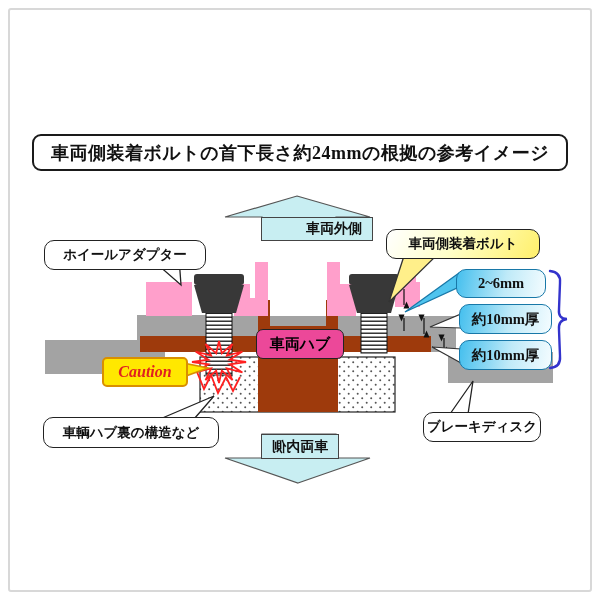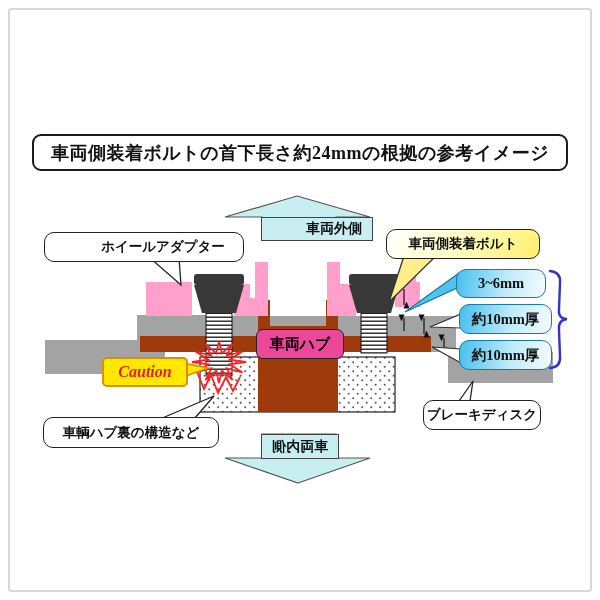--- a/index.html
+++ b/index.html
@@ -120,30 +120,30 @@
 
   <div class="title-box">車両側装着ボルトの首下長さ約24mmの根拠の参考イメージ</div>
 
   <div class="dir-label" style="left:261px;top:217px;width:76px;height:22px;padding-left:34px;">
     <span>車両外側</span>
   </div>
   <div class="dir-label" style="left:261px;top:434px;width:76px;height:23px;">
     <span class="mir">車両内側</span>
   </div>
 
-  <div class="bub" style="left:44px;top:232px;width:160px;height:28px;padding-left:38px;">ホイールアダプター</div>
+  <div class="bub" style="left:44px;top:240px;width:160px;height:28px;">ホイールアダプター</div>
 
   <div class="bub bub-yellow" style="left:386px;top:229px;width:152px;height:28px;">車両側装着ボルト</div>
 
-  <div class="bub bub-cyan" style="left:456px;top:269px;width:88px;height:27px;">3~6mm</div>
+  <div class="bub bub-cyan" style="left:456px;top:269px;width:88px;height:27px;">2~6mm</div>
 
   <div class="bub bub-cyan" style="left:459px;top:304px;width:91px;height:28px;">約10mm厚</div>
 
   <div class="bub bub-cyan" style="left:459px;top:340px;width:91px;height:28px;">約10mm厚</div>
 
   <div class="bub caution" style="left:102px;top:357px;width:82px;height:26px;">Caution</div>
 
   <div class="hub-label">車両ハブ</div>
 
   <div class="bub" style="left:43px;top:417px;width:174px;height:29px;text-align:right;">車輌ハブ裏の構造など</div>
 
-  <div class="bub" style="left:423px;top:400px;width:116px;height:28px;">ブレーキディスク</div>
+  <div class="bub" style="left:423px;top:412px;width:116px;height:28px;">ブレーキディスク</div>
 </div>
 
 </body></html>

